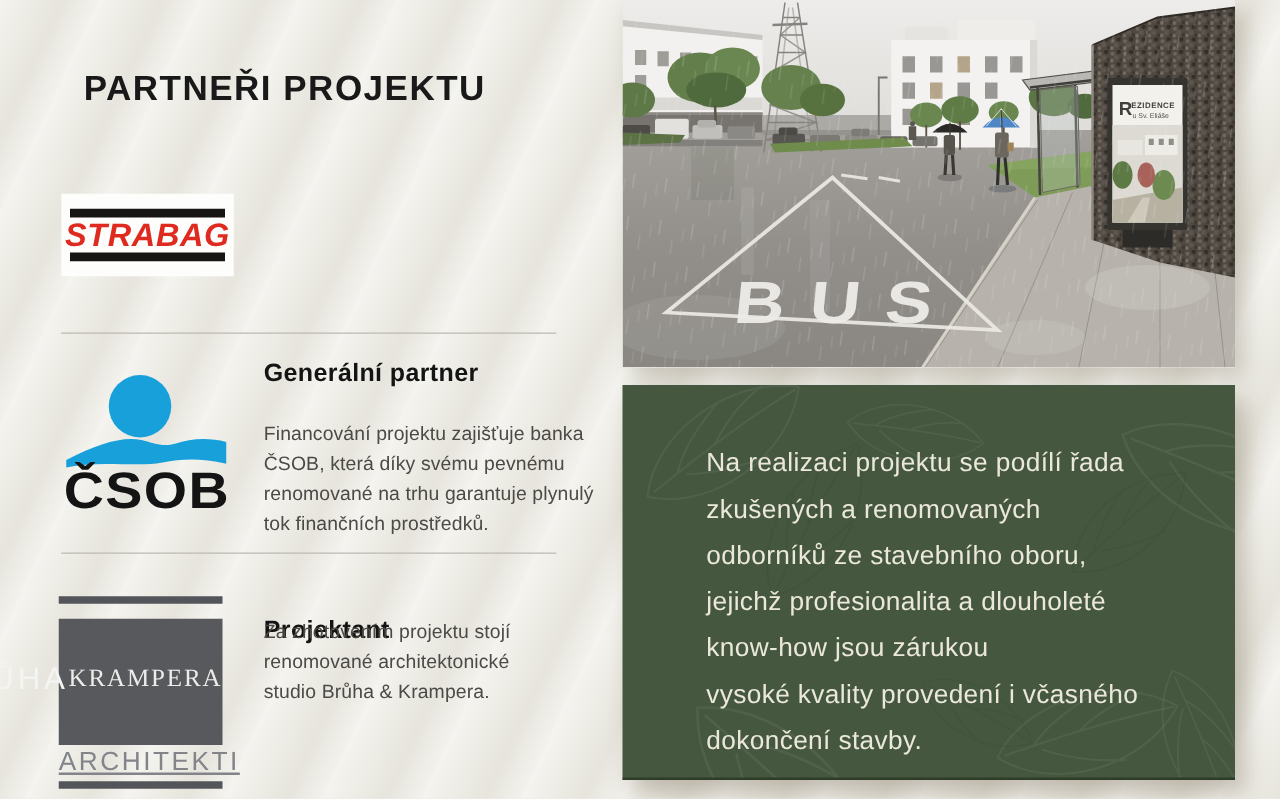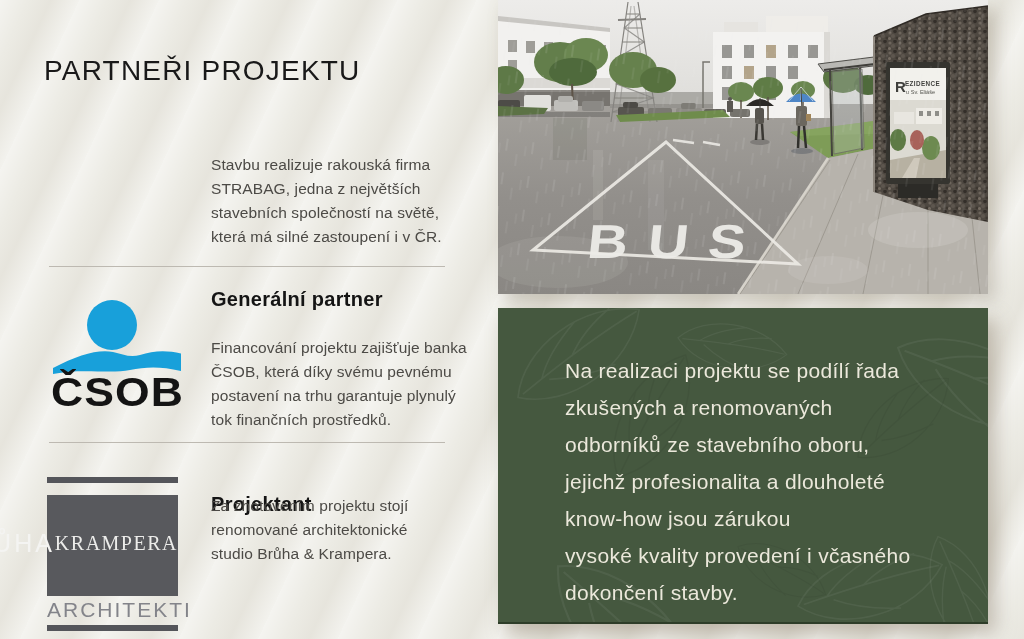--- a/index.html
+++ b/index.html
@@ -12,22 +12,22 @@
   .page{
     position:relative;width:1024px;height:639px;
     background:
       repeating-linear-gradient(115deg,
         rgba(255,255,255,0.45) 0px, rgba(255,255,255,0.0) 26px,
         rgba(205,199,187,0.18) 46px, rgba(255,255,255,0.35) 72px),
       #ecebe4;
   }
   
   .title{
-    position:absolute;left:44px;top:36px;
-    font-size:28px;font-weight:400;color:#191919;letter-spacing:1.2px;
+    position:absolute;left:67px;top:36px;
+    font-size:28px;font-weight:700;color:#191919;letter-spacing:1.2px;
   }
   .section-heading{
     position:absolute;left:211px;
     font-size:20px;font-weight:700;color:#141414;letter-spacing:0.3px;
   }
   .section-body{
     position:absolute;left:211px;width:300px;
     font-size:15.5px;line-height:24px;color:#4c4a46;
     white-space:pre-line;letter-spacing:0.1px;
   }
@@ -52,21 +52,21 @@
   .bk-bar{height:6px;background:#54555a;}
   .bk-square{
     margin-top:12px;height:95px;background:#58595d;
     display:flex;flex-direction:row;justify-content:flex-end;
     align-items:center;padding-bottom:6px;
   }
   .bk-line1{font-size:25px;color:#f4f4f2;letter-spacing:3px;font-weight:400;line-height:26px;}
   .bk-line2{font-size:20px;color:#ececea;letter-spacing:1.5px;font-weight:400;line-height:22px;font-family:Liberation Serif, serif;}
   .bk-line3{
     font-size:21px;color:#83848a;letter-spacing:2px;text-align:center;
-    line-height:26px;margin-top:1px;
+    line-height:26px;margin-top:1px;text-decoration:underline;
   }
   .bk-bar-bottom{height:6px;background:#54555a;margin-top:2px;}
   
   .photo{
     position:absolute;left:498px;top:0;width:490px;height:294px;
     overflow:hidden;box-shadow:8px 8px 16px rgba(135,123,102,0.35);
   }
   .photo svg{display:block;}
   .green-panel{
     position:absolute;left:498px;top:308px;width:490px;height:316px;
@@ -82,36 +82,37 @@
     white-space:pre-line;letter-spacing:0.3px;
   }
 </style>
 </head>
 <body>
 
 <div class="page">
 
   <h1 class="title">PARTNEŘI PROJEKTU</h1>
 
-  <div class="section-body" style="top:153px;">Stavbu realizuje rakouská firma
-STRABAG, jedna z největších
-stavebních společností na světě,
-která má silné zastoupení i v ČR.</div>
+  <div class="strabag-card">
+    <div class="strabag-bar"></div>
+    <div class="strabag-text">STRABAG</div>
+    <div class="strabag-bar"></div>
+  </div>
 
   <div class="divider" style="top:266px;"></div>
 
   <svg class="csob-logo" viewBox="0 0 135 110">
     <circle cx="62" cy="27" r="25" fill="#18a0da"></circle>
     <path d="M3,76 L3,70 C28,57 48,51 63,54 C72,56 80,60 90,57 C103,52.5 117,52 131,55.5 L131,73 C110,68 95,69 80,72 C60,76 30,70 3,76 Z" fill="#18a0da"></path>
     <text x="1" y="108" font-size="41" font-weight="bold" fill="#141414" letter-spacing="1" textLength="133" lengthAdjust="spacingAndGlyphs">ČSOB</text>
   </svg>
   <div class="section-heading" style="top:288px;">Generální partner</div>
   <div class="section-body" style="top:336px;">Financování projektu zajišťuje banka
 ČSOB, která díky svému pevnému
-postavení na trhu garantuje plynulý
+renomované na trhu garantuje plynulý
 tok finančních prostředků.</div>
 
   <div class="divider" style="top:442px;"></div>
 
   <div class="bk-logo">
     <div class="bk-bar"></div>
     <div class="bk-square">
       <div class="bk-line1">BRŮHA</div>
       <div class="bk-line2">KRAMPERA</div>
     </div>

